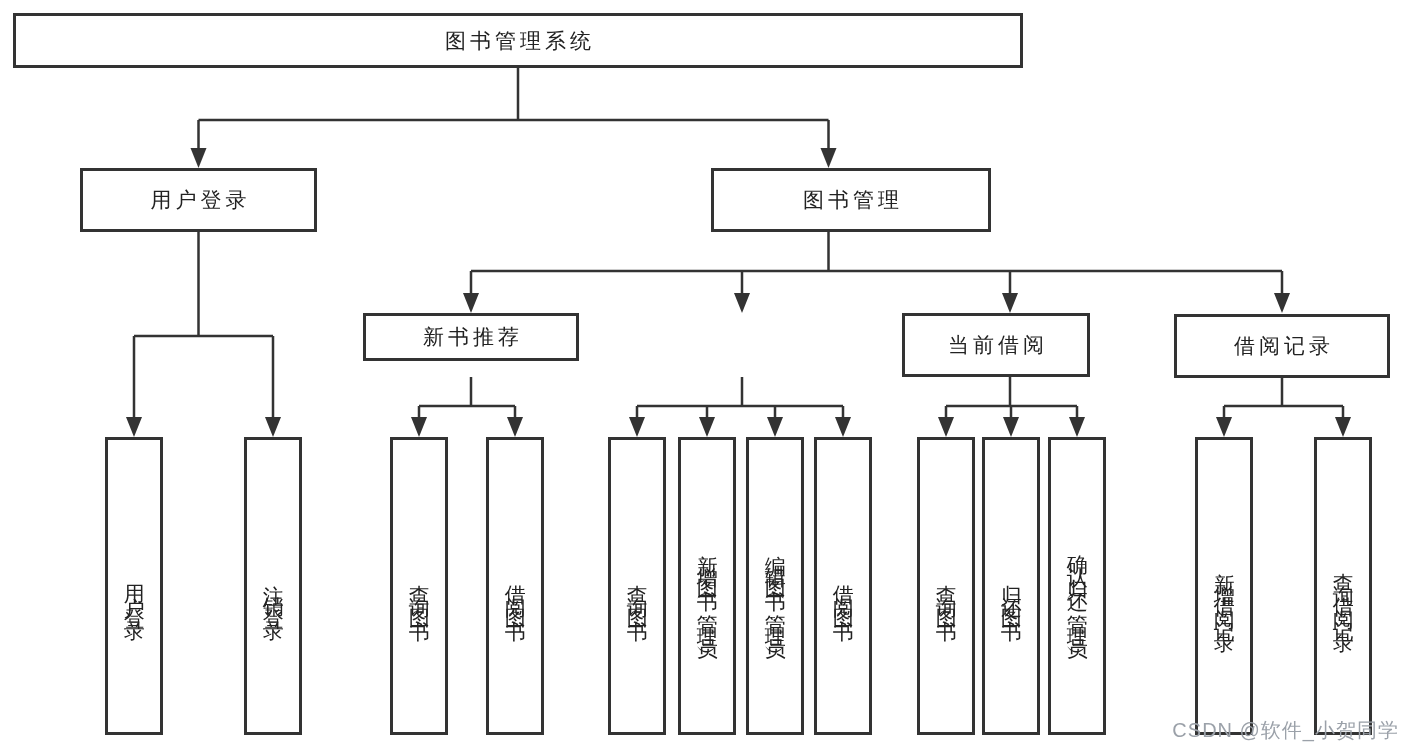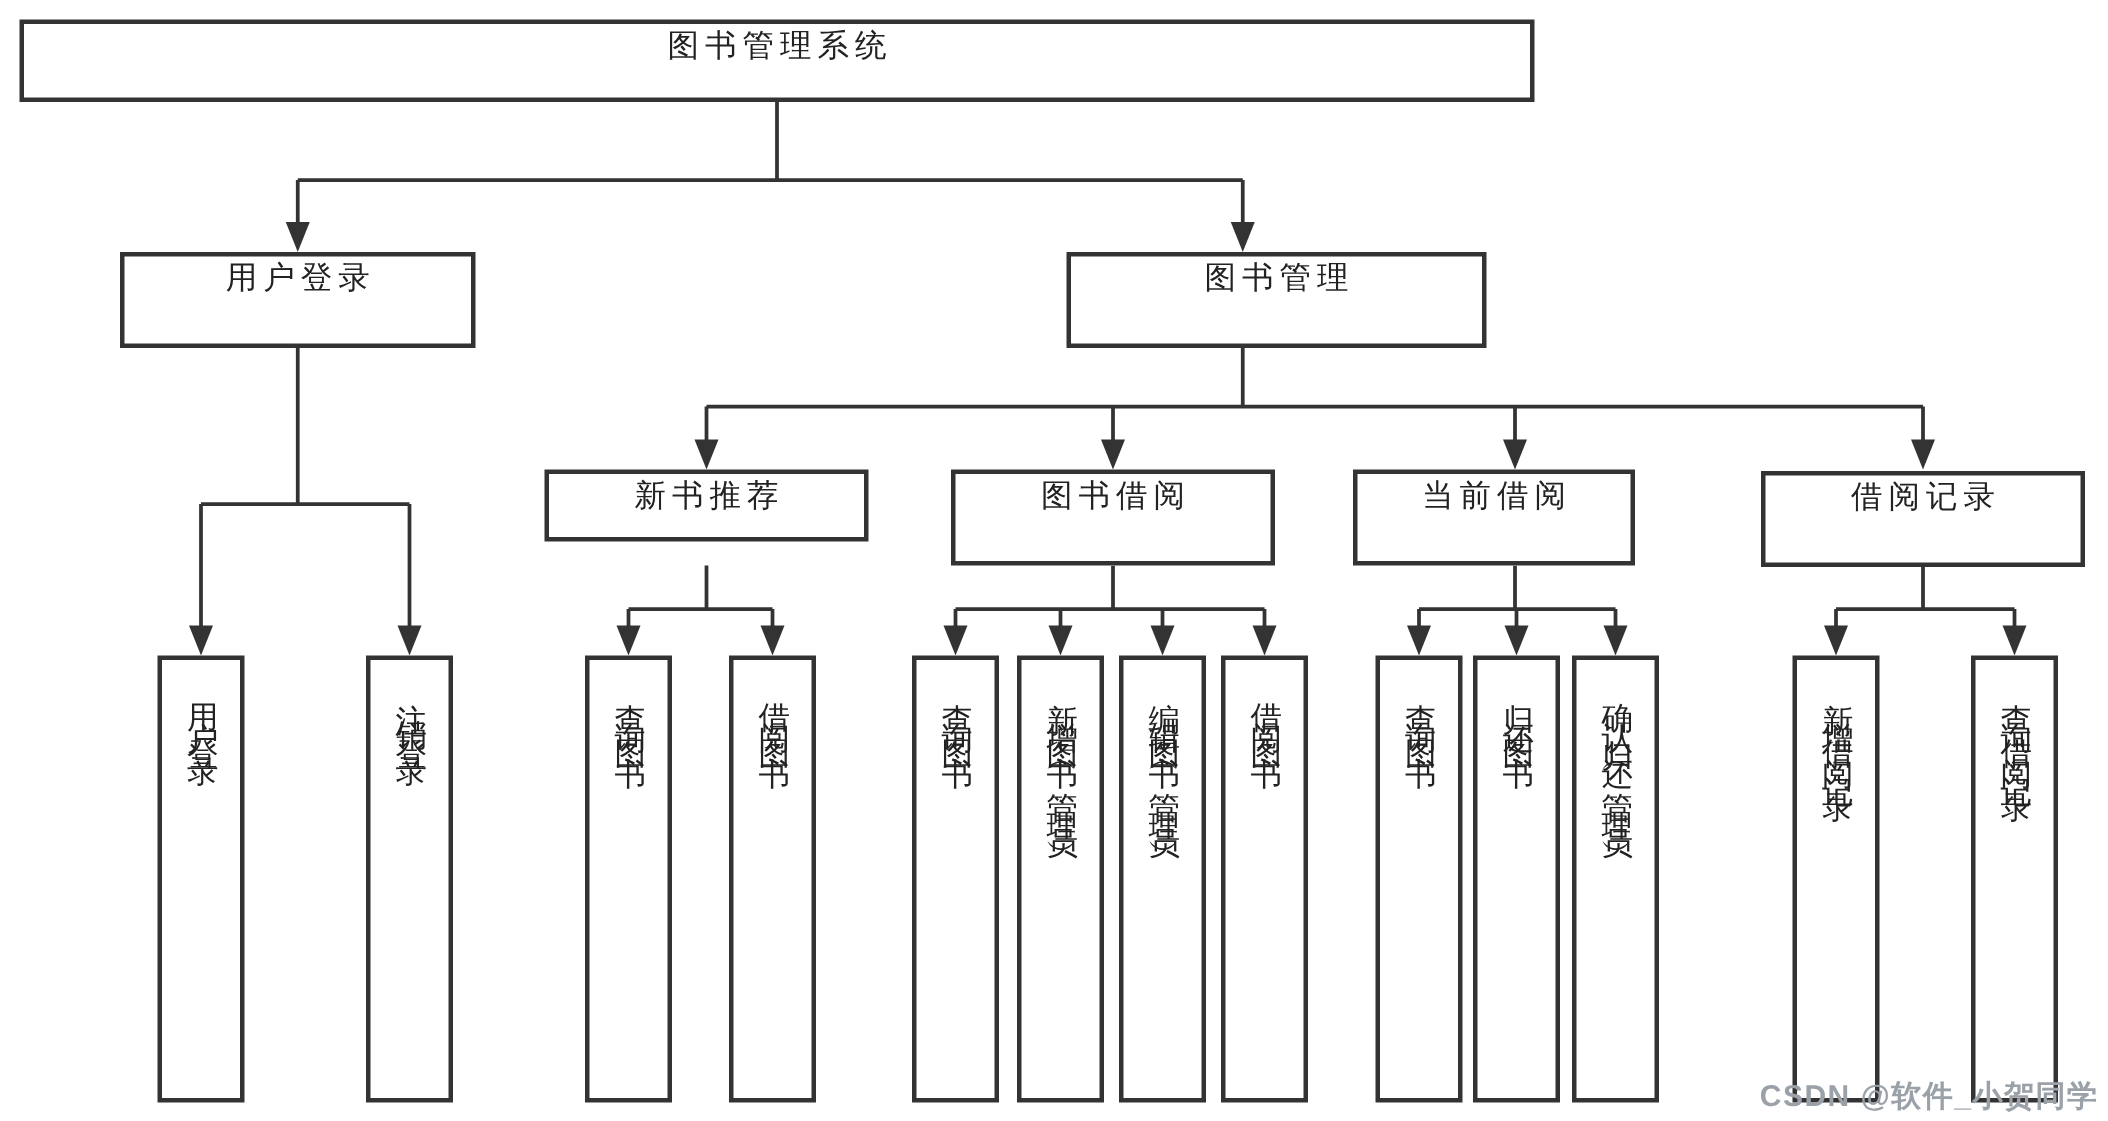--- a/index.html
+++ b/index.html
@@ -6,35 +6,35 @@
   .canvas {
     position:relative; width:1405px; height:747px; background:#ffffff;
     font-family:"Liberation Sans", sans-serif; overflow:hidden;
   }
   .wires { position:absolute; left:0; top:0; width:1405px; height:747px; z-index:0; }
   .wires path { stroke:var(--line,#333333); stroke-width:2.5; fill:none; }
   .wires polygon { fill:var(--line,#333333); stroke:none; }
   .box {
     position:absolute; box-sizing:border-box; background:#ffffff;
     border:3px solid var(--line,#333333);
-    display:flex; justify-content:center; z-index:1;
+    display:flex; align-items:center; justify-content:center; z-index:1;
   }
   .lbl {
     font-size:21px; letter-spacing:4px; padding-left:4px;
     color:var(--text,#222222); white-space:nowrap;
   }
   .vbox { width:58px; height:298px; top:437px; }
   .vlbl {
     writing-mode:vertical-rl; text-orientation:mixed;
     font-size:21px; letter-spacing:12px; padding-top:12px; line-height:1.25;
     color:var(--text,#222222); white-space:nowrap;
   }
   .watermark {
     position:absolute; right:6px; bottom:3px; z-index:2;
-    font-size:20px; letter-spacing:1px; color:var(--wm,#9ba1a9);font-weight:bold;
+    font-size:20px; letter-spacing:1px; color:var(--wm,#9ba1a9);
   }
 </style>
 </head>
 <body>
 
 <div class="canvas">
 
   <svg class="wires" viewBox="0 0 1405 747" aria-hidden="true">
 
     <g>
@@ -92,23 +92,20 @@
   <div class="box" style="left:80px;top:168px;width:237px;height:64px">
     <span class="lbl">用户登录</span>
   </div>
   <div class="box" style="left:711px;top:168px;width:280px;height:64px">
     <span class="lbl">图书管理</span>
   </div>
 
   <div class="box" style="left:363px;top:313px;width:216px;height:48px">
     <span class="lbl">新书推荐</span>
   </div>
-  <div class="box" style="left:634px;top:313px;width:216px;height:64px">
-    <span class="lbl">图书借阅</span>
-  </div>
   <div class="box" style="left:902px;top:313px;width:188px;height:64px">
     <span class="lbl">当前借阅</span>
   </div>
   <div class="box" style="left:1174px;top:314px;width:216px;height:64px">
     <span class="lbl">借阅记录</span>
   </div>
 
   <div class="box vbox" style="left:105px">
     <span class="vlbl">用户登录</span>
   </div>

